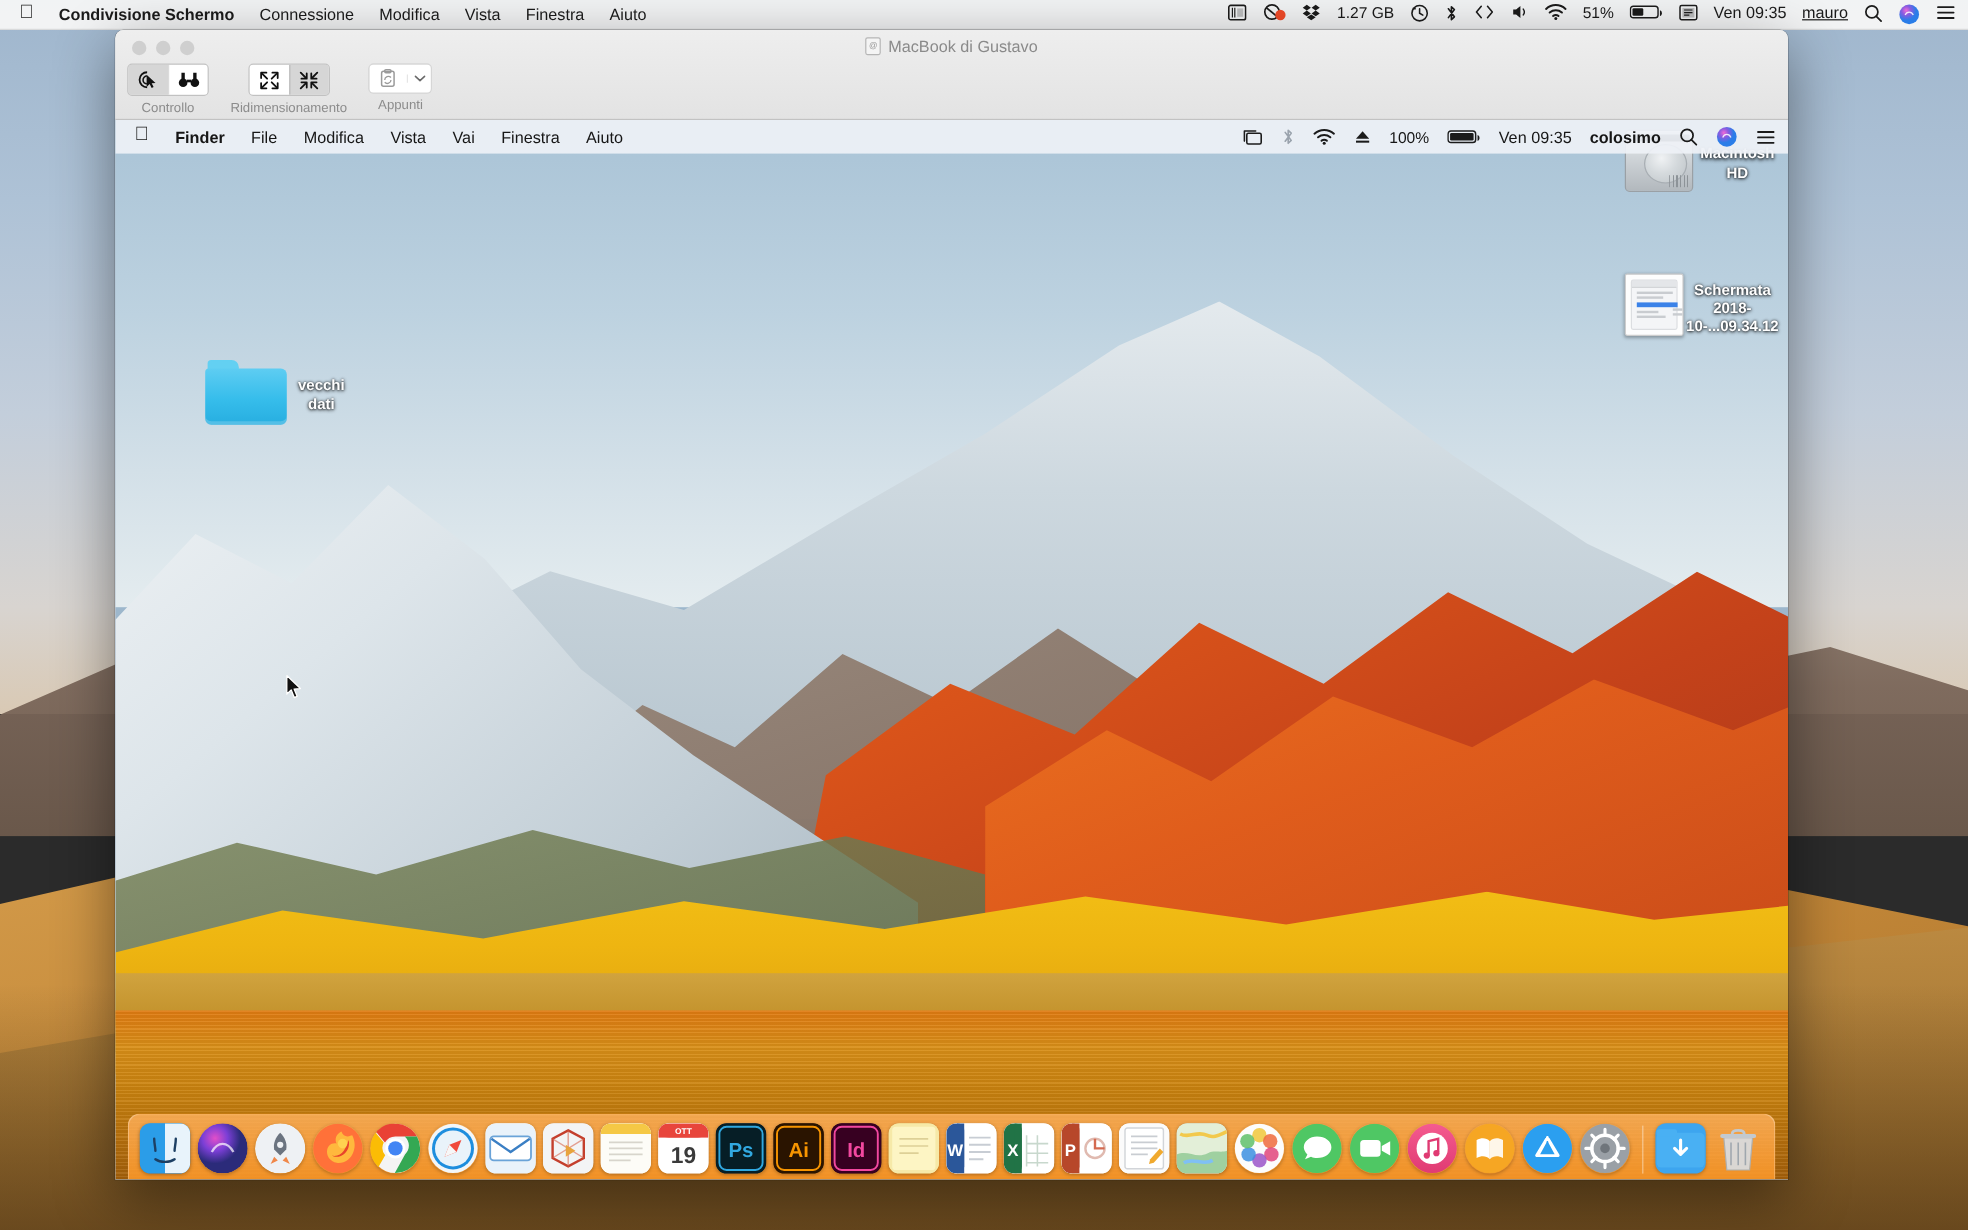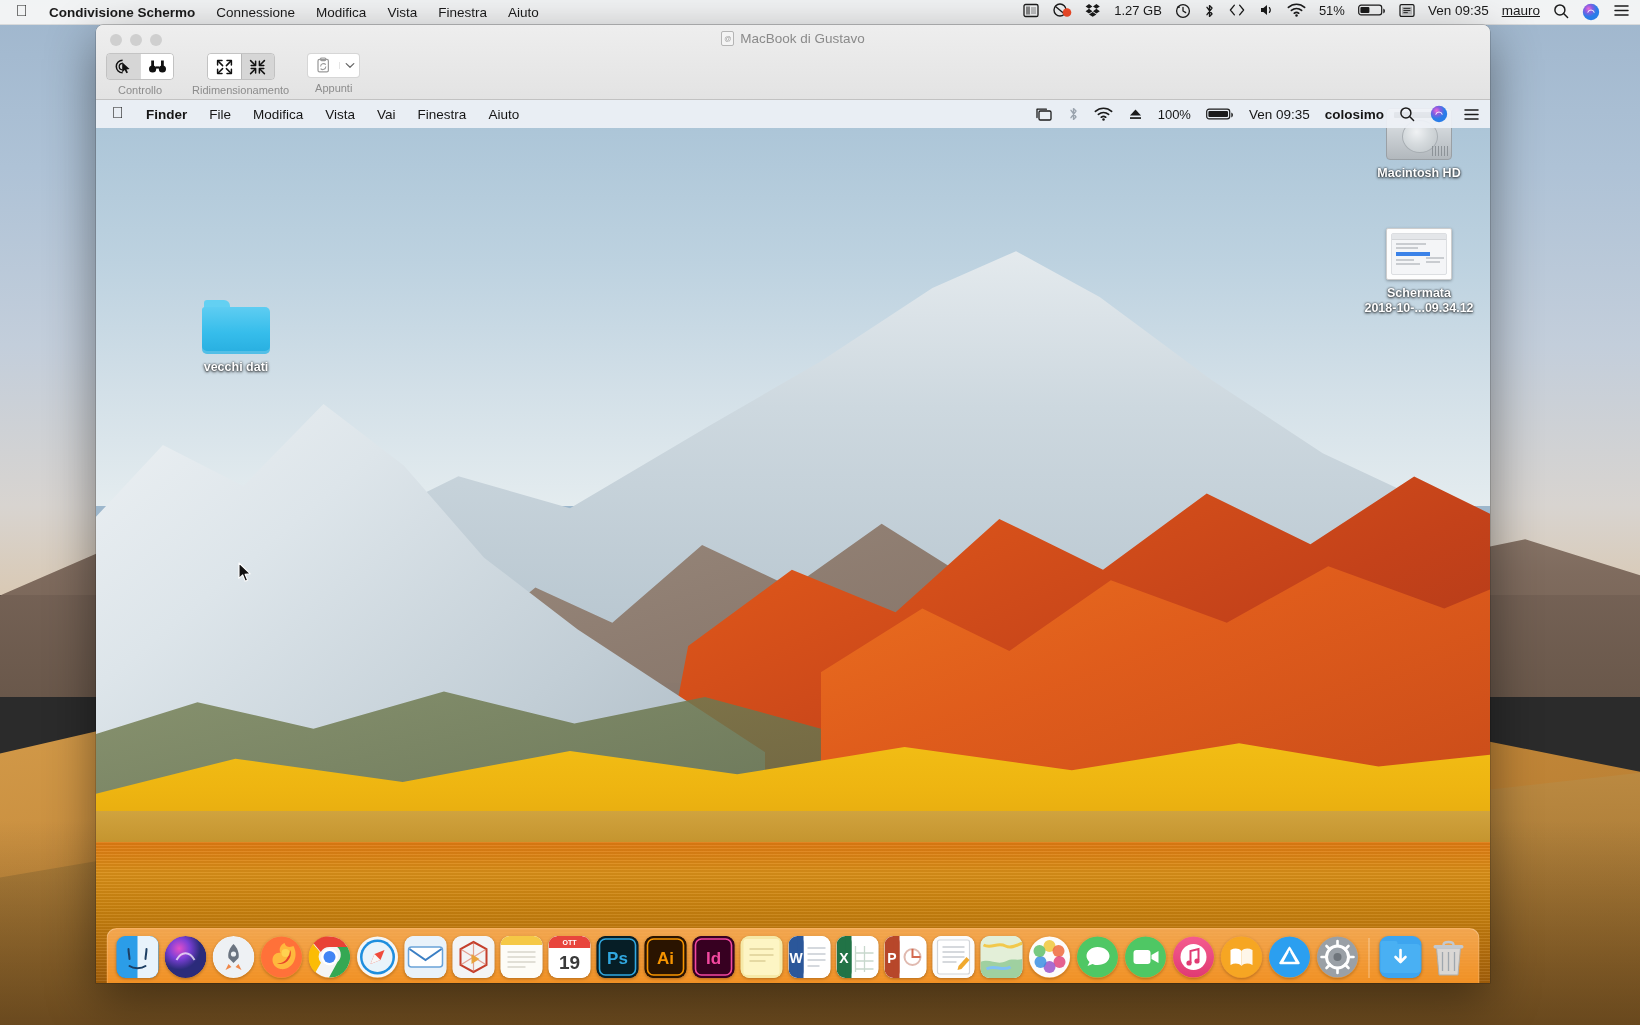--- a/index.html
+++ b/index.html
@@ -176,21 +176,21 @@
     display:flex; align-items:center;
     font-size:13.5px; color:#161616;
     padding:0 10px 0 16px; z-index:20;
   }
   #remote-menubar .mb-left { display:flex; align-items:center; gap:22px; }
   #remote-menubar .mb-right { margin-left:auto; display:flex; align-items:center; gap:15px; }
 
   
   .desk-icon {
     position:absolute; width:130px; text-align:center; z-index:12;
-    display:flex; flex-direction:column; align-items:center; cursor:default;
+    display:flex; flex-direction:row; align-items:center; cursor:default;
   }
   .desk-icon .lbl {
     margin-top:6px; font-size:12.5px; line-height:1.25; color:#ffffff;
     text-shadow:0 1px 3px rgba(0,0,0,.85), 0 0 2px rgba(0,0,0,.7);
     font-weight:600; max-width:128px;
   }
   .desk-icon .lbl.sel {
     background:rgba(0,0,0,0); border-radius:3px; padding:0 3px;
   }
   

